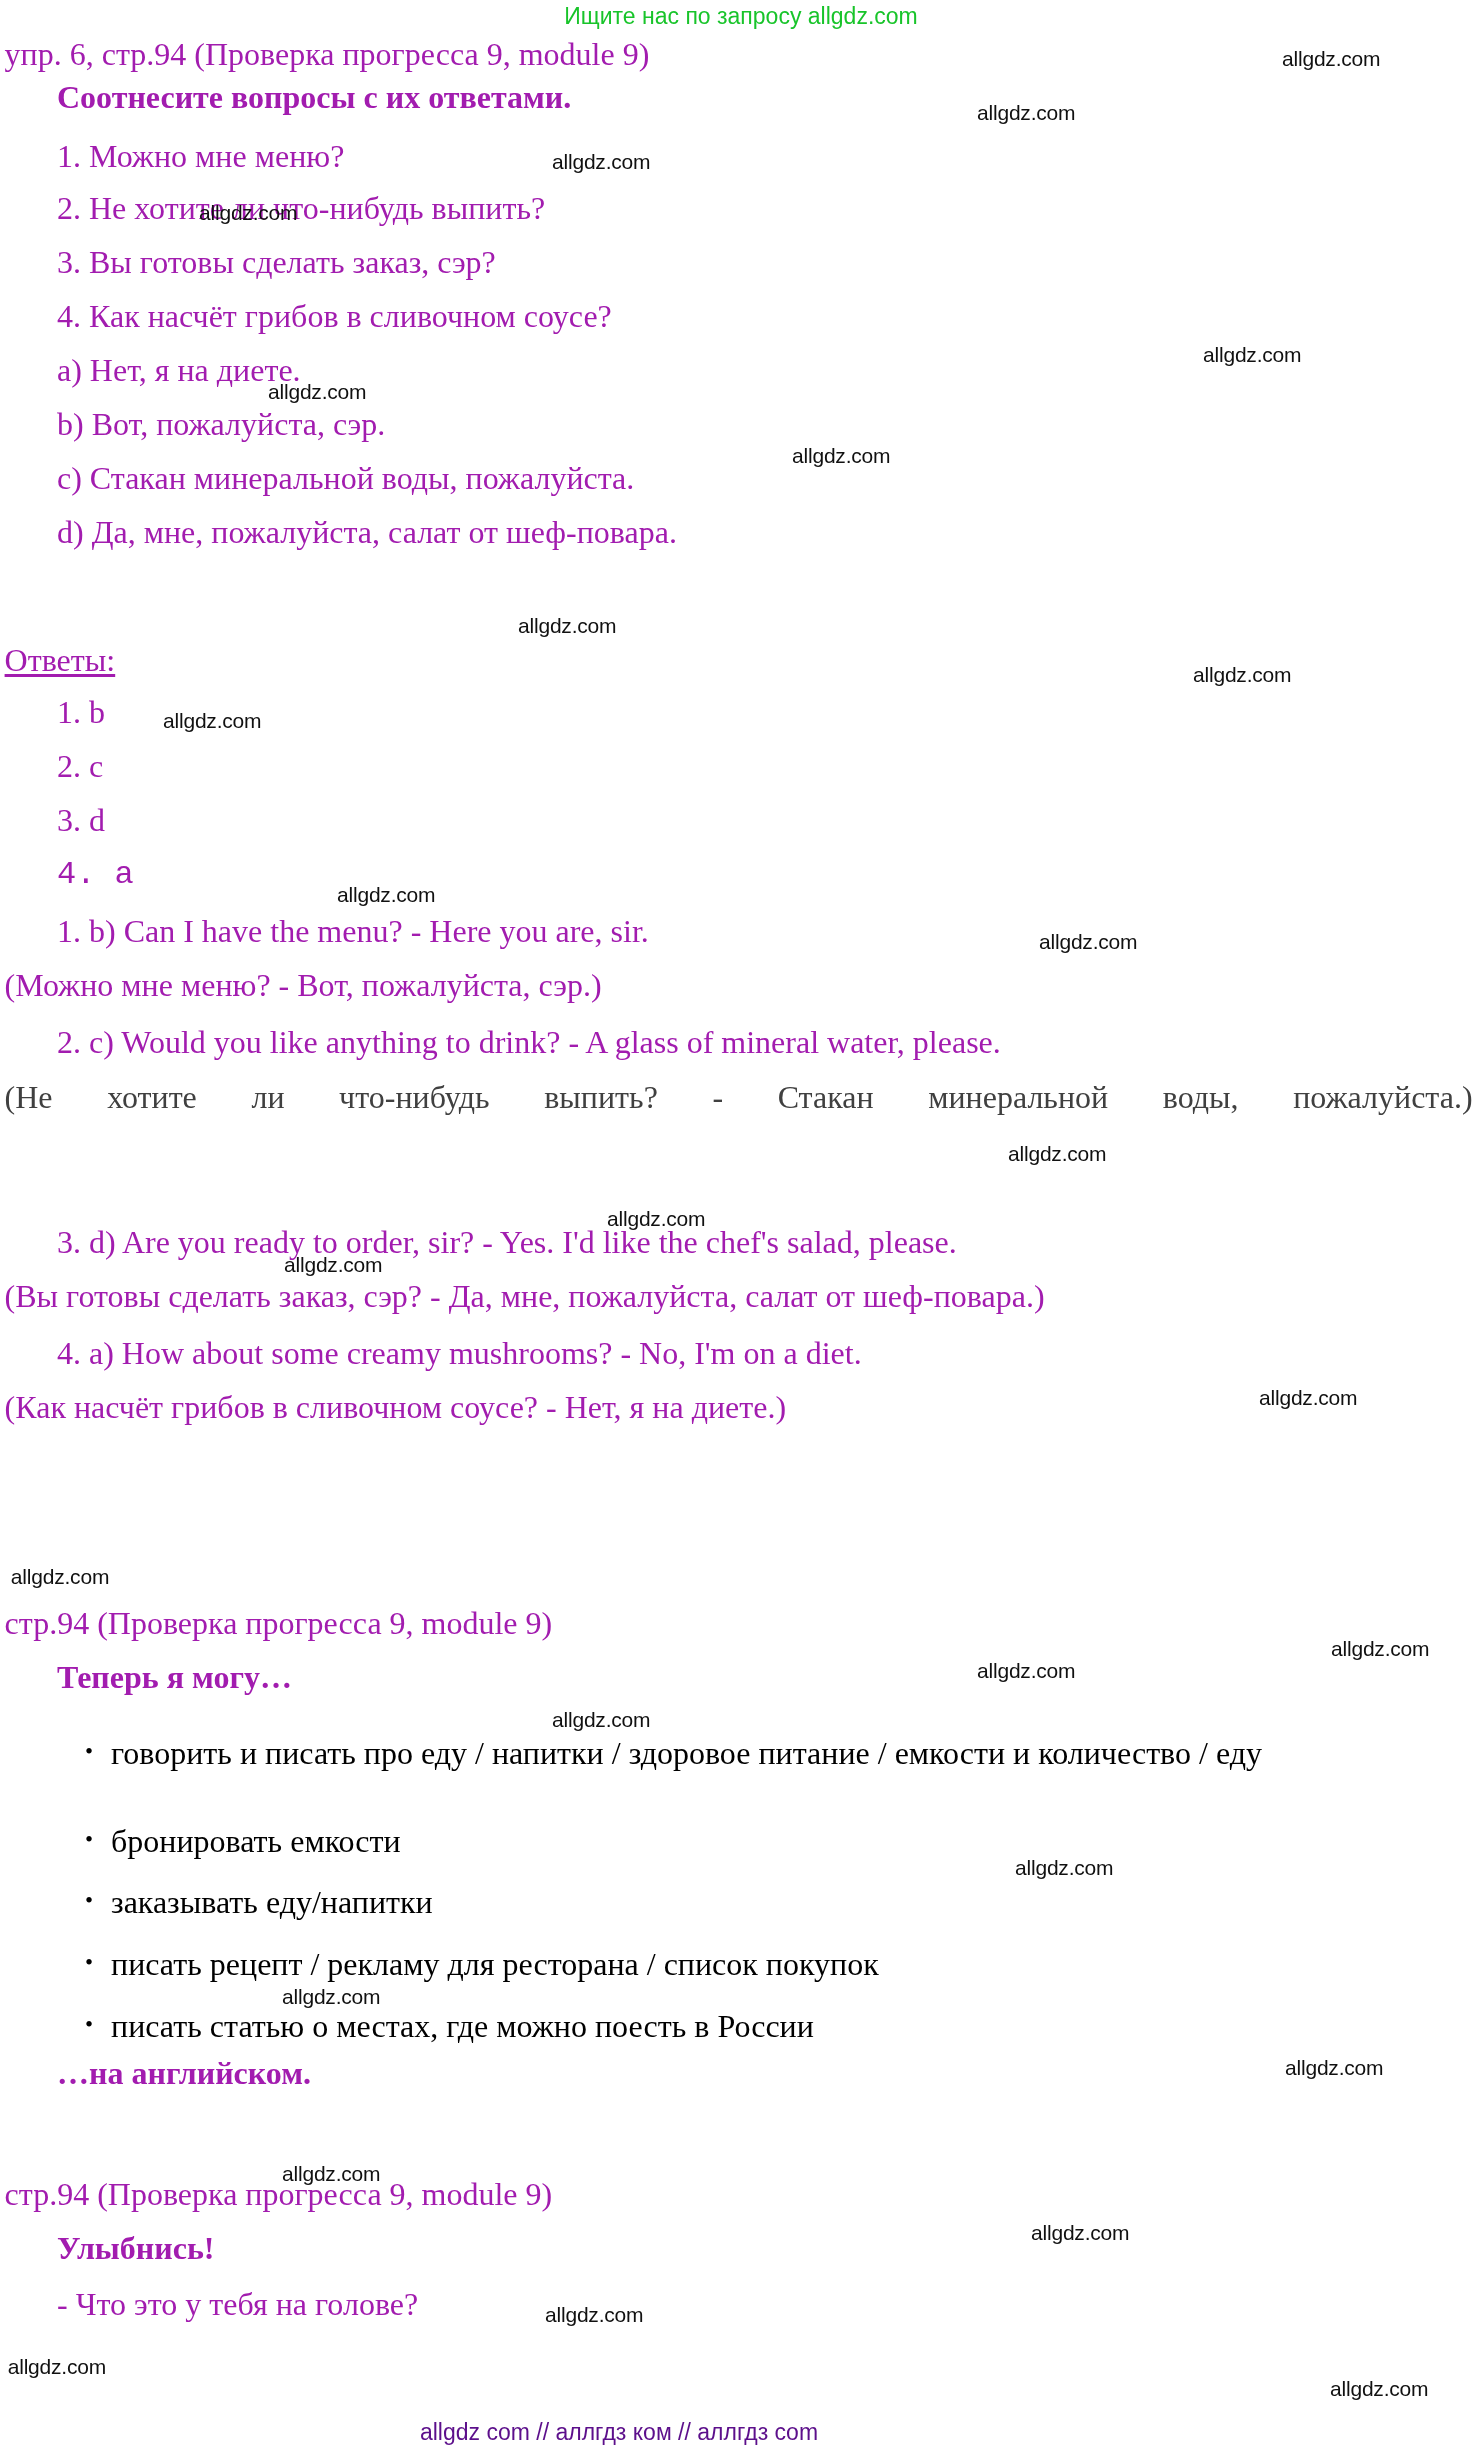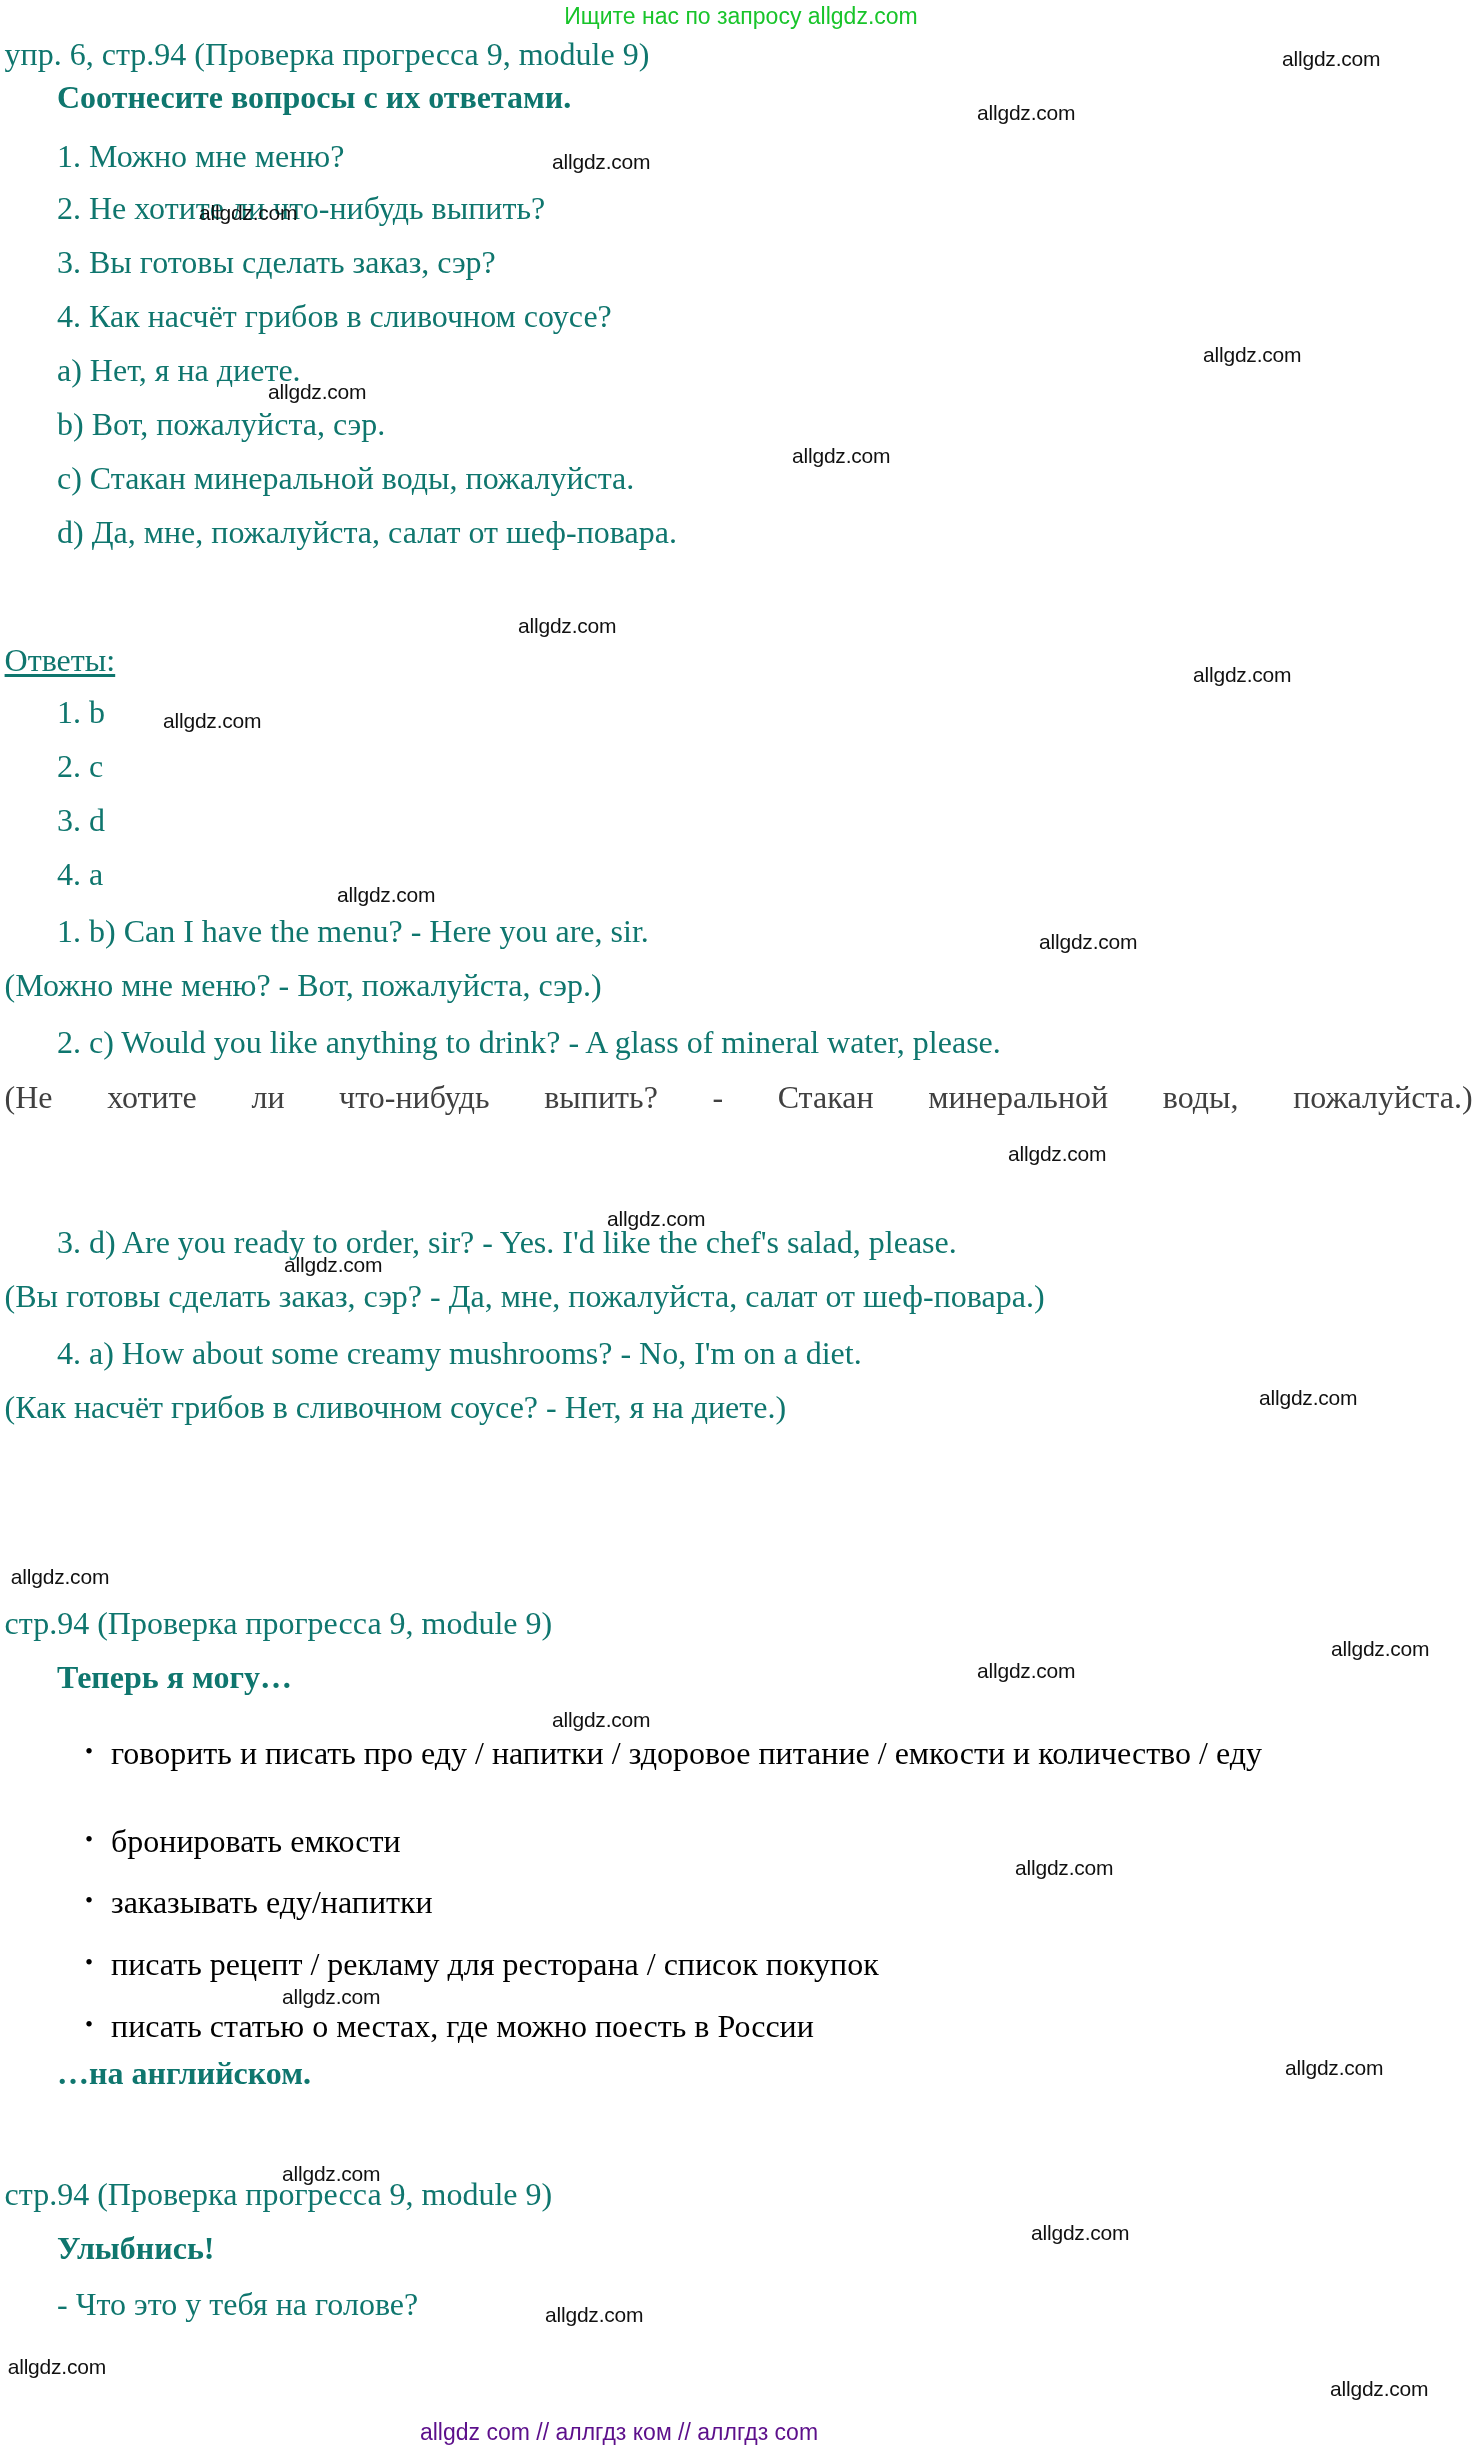--- a/index.html
+++ b/index.html
@@ -54,21 +54,21 @@
     color: #5c0f8b;
     white-space: nowrap;
   }
 
   
   .tline {
     position: absolute;
     font-size: 32px;
     line-height: 35px;
     white-space: nowrap;
-    color: #0f766e;
+    color: #a21caf;
   }
   .tline.b { font-weight: bold; }
   .tline.u { text-decoration: underline; text-underline-offset: 3.1px; }
 
   
   .jpara {
     position: absolute;
     font-size: 32px;
     line-height: 43px;
     text-align: justify;
@@ -119,21 +119,21 @@
   <div class="tline" style="left:57px; top:353px;text-align:center;">a) Нет, я на диете.</div>
   <div class="tline" style="left:57px; top:407px;">b) Вот, пожалуйста, сэр.</div>
   <div class="tline" style="left:57px; top:461px;">c) Стакан минеральной воды, пожалуйста.</div>
   <div class="tline" style="left:57px; top:515px;">d) Да, мне, пожалуйста, салат от шеф-повара.</div>
 
   <div class="tline u" style="left:4.6px; top:643px;">Ответы:</div>
 
   <div class="tline" style="left:57px; top:695px;">1. b</div>
   <div class="tline" style="left:57px; top:749px;">2. c</div>
   <div class="tline" style="left:57px; top:803px;">3. d</div>
-  <div class="tline" style="left:57px; top:857px;">4. a</div>
+  <div class="tline" style="left:57px; top:857px;font-family:Liberation Mono, monospace;">4. a</div>
 
   <div class="tline" style="left:57px; top:914px;">1. b) Can I have the menu? - Here you are, sir.</div>
   <div class="tline" style="left:4.6px; top:968px;">(Можно мне меню? - Вот, пожалуйста, сэр.)</div>
 
   <div class="tline" style="left:57px; top:1025px;">2. c) Would you like anything to drink? - A glass of mineral water, please.</div>
   <div class="jpara spread" style="left:4.6px; top:1076px; width:1468px;">
     <span>(Не хотите ли что-нибудь выпить? - Стакан минеральной воды, пожалуйста.)</span>
   </div>
 
   <div class="tline" style="left:57px; top:1225px;">3. d) Are you ready to order, sir? - Yes. I'd like the chef's salad, please.</div>

